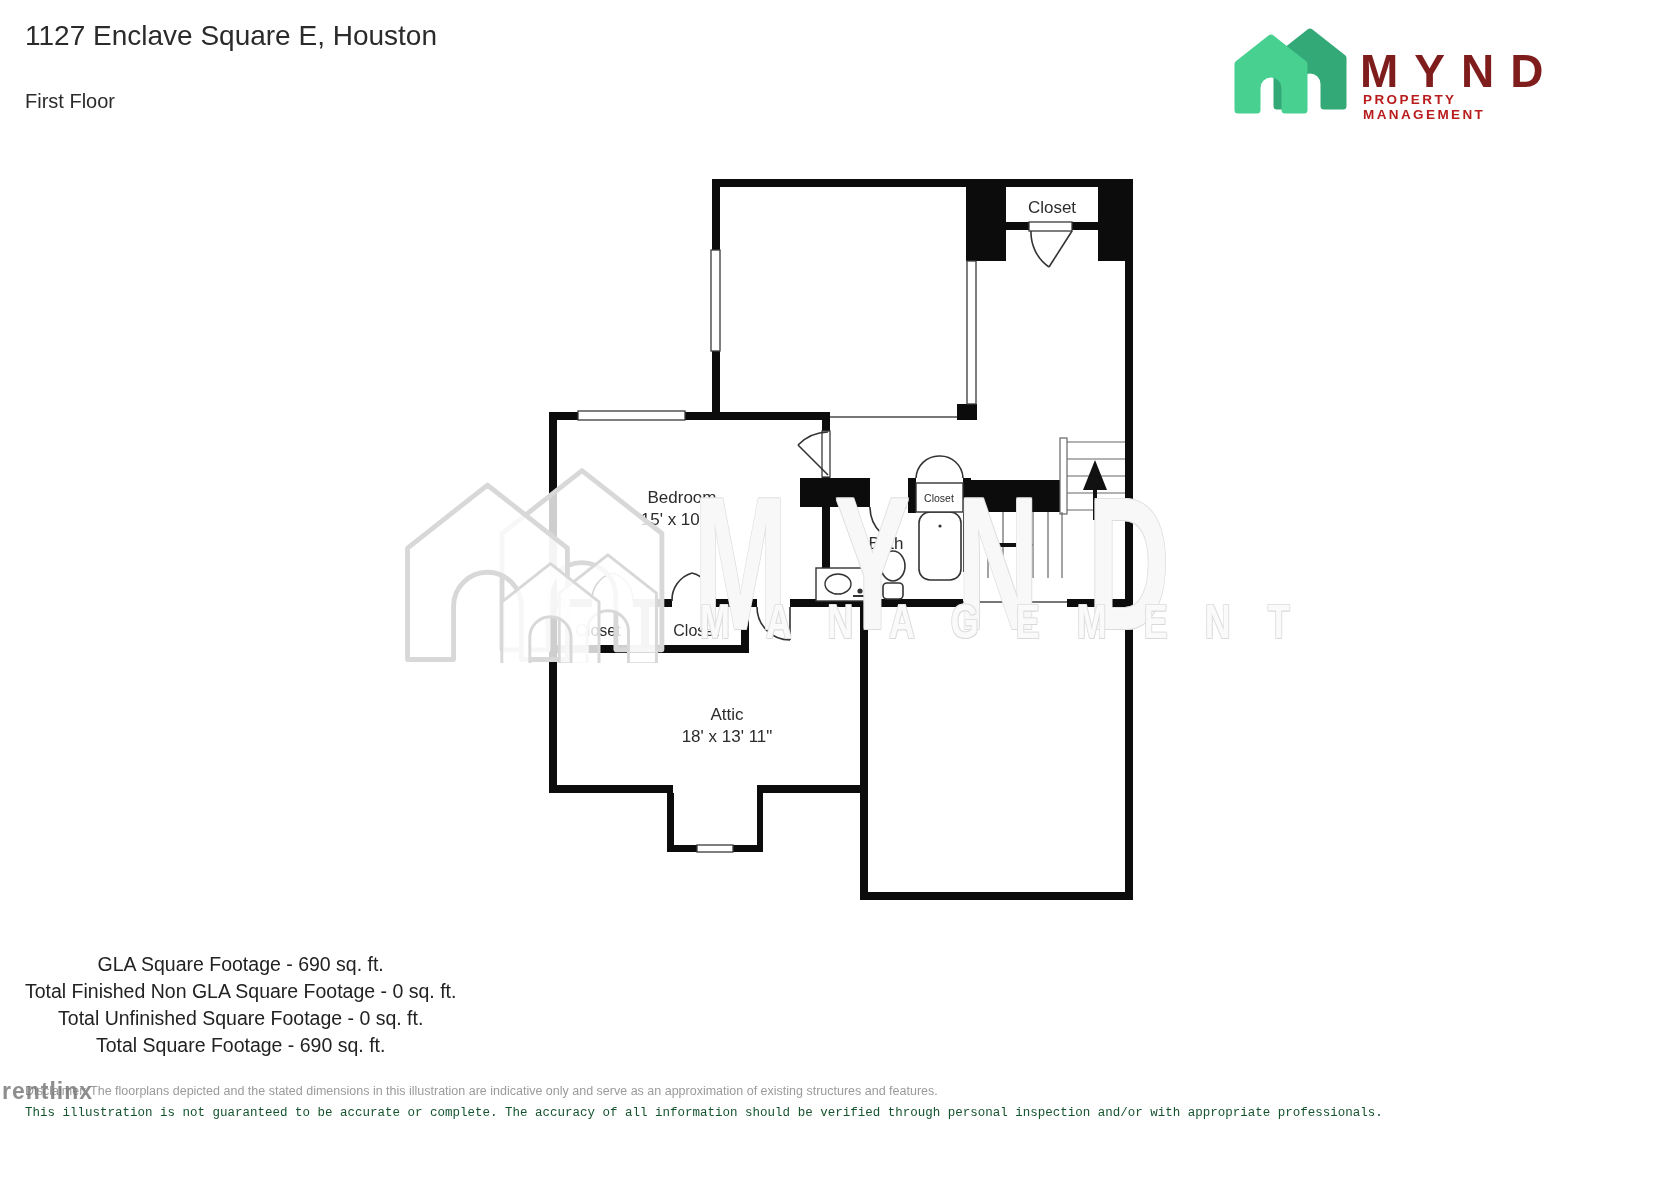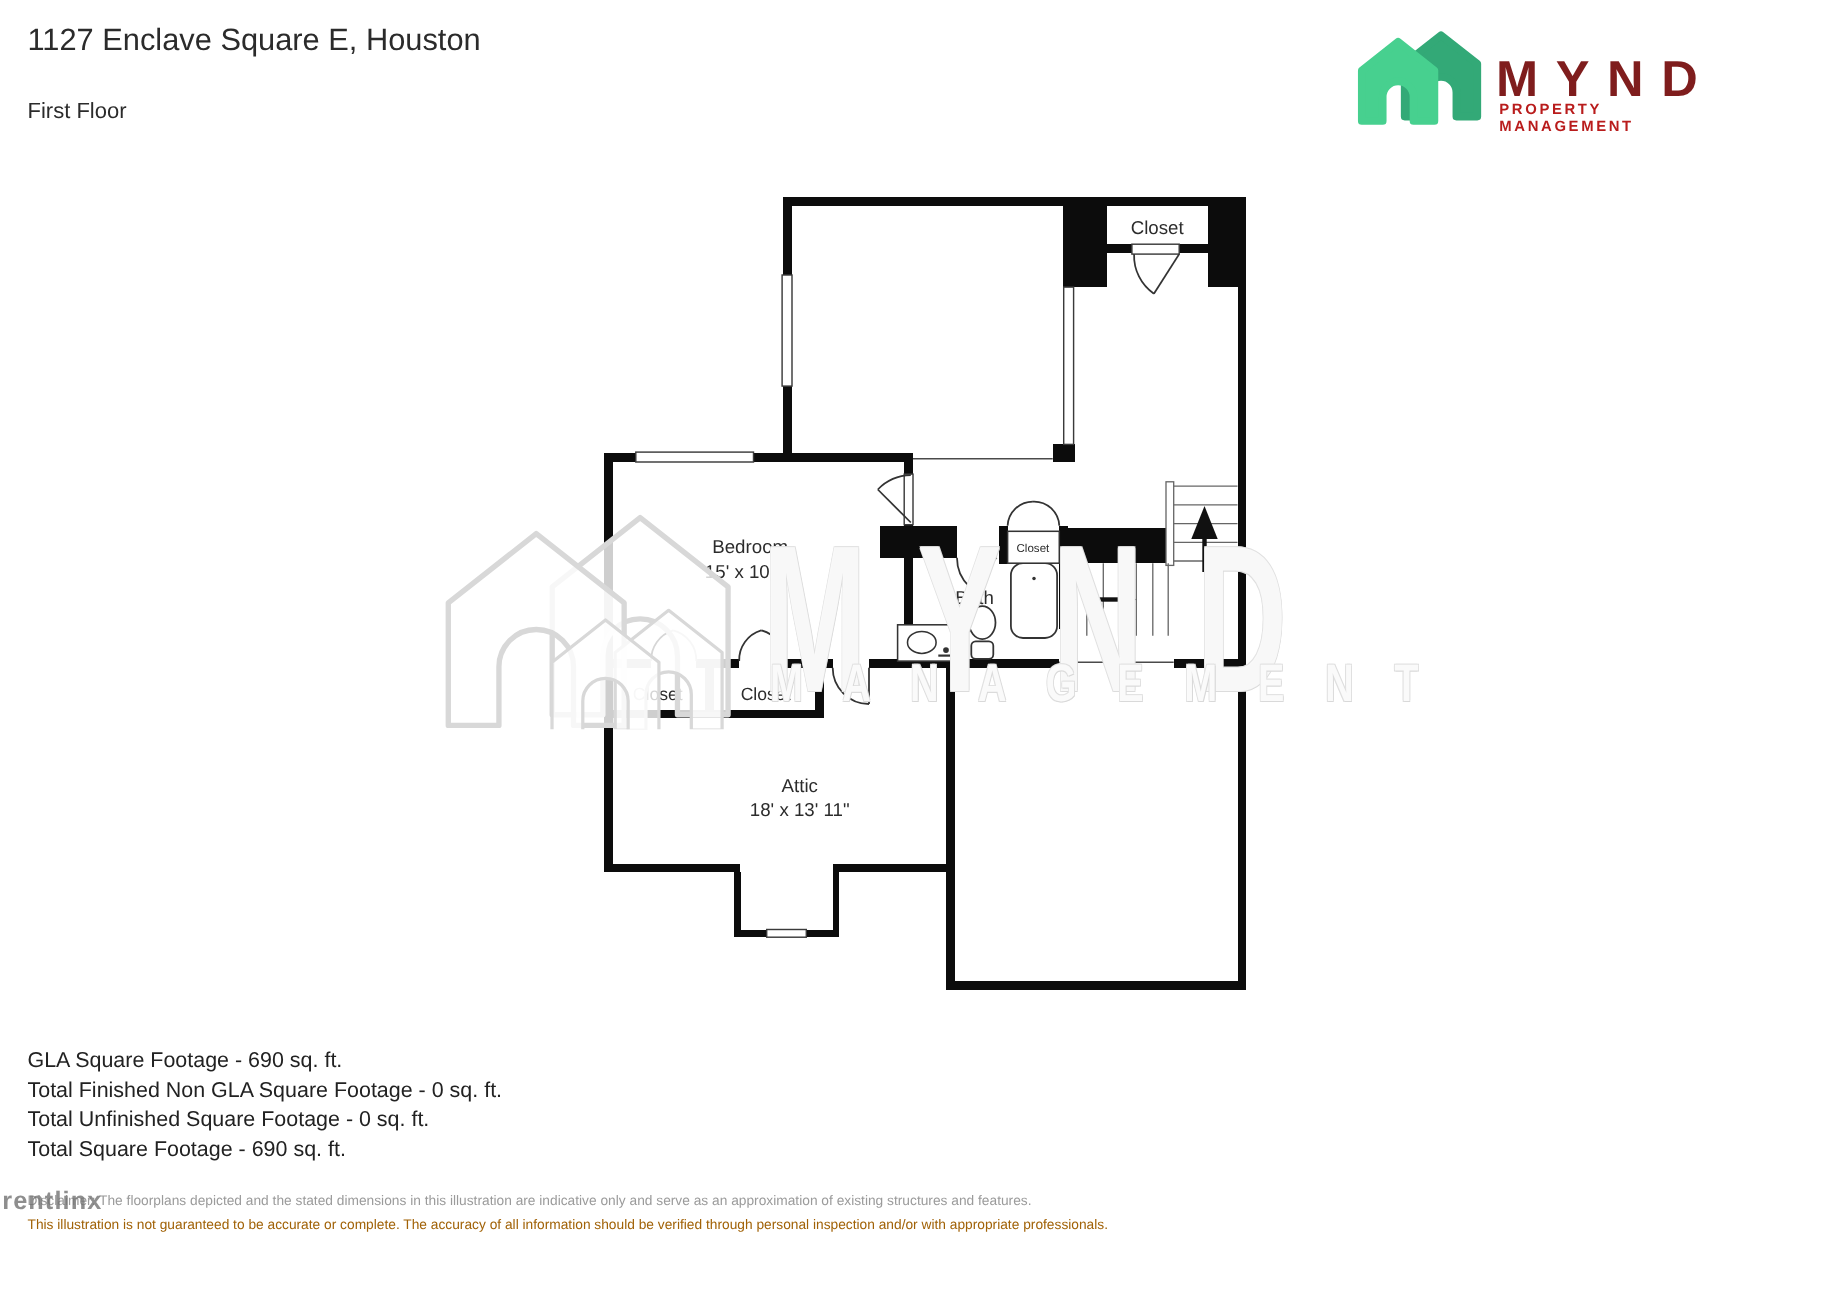--- a/index.html
+++ b/index.html
@@ -40,24 +40,24 @@
     transform:scale(0.75,1);transform-origin:left top;
     color:rgba(255,255,255,0.85);
     text-shadow:1px 1px 0 #d9d9d9,-1px -1px 0 #e2e2e2,1px -1px 0 #dedede,-1px 1px 0 #dedede;
   }
   .wm-rentlinx{
     position:absolute;left:2px;top:1078px;z-index:6;pointer-events:none;
     font-size:23px;font-weight:bold;color:#737373;opacity:.8;letter-spacing:1px;
   }
   
   .footer{position:absolute;left:25px;top:951px;color:#222;}
-  .footer div{font-size:19.5px;line-height:27px;}
+  .footer div{font-size:19.5px;line-height:27px;text-align:center;}
   .disclaimer{position:absolute;left:25px;top:1084px;color:#9b9b9b;}
   .disclaimer .l1{font-size:12.5px;line-height:15px;}
-  .disclaimer .l2{font-size:12.5px;line-height:15px;margin-top:7px;color:#a16207;}
+  .disclaimer .l2{font-size:12.5px;line-height:15px;margin-top:7px;color:#14532d;font-family:Liberation Mono, monospace;}
 </style>
 </head>
 <body>
 
 <div class="header">
   <div class="addr">1127 Enclave Square E, Houston</div>
   <div class="floor">First Floor</div>
 </div>
 
 <div class="logo">

